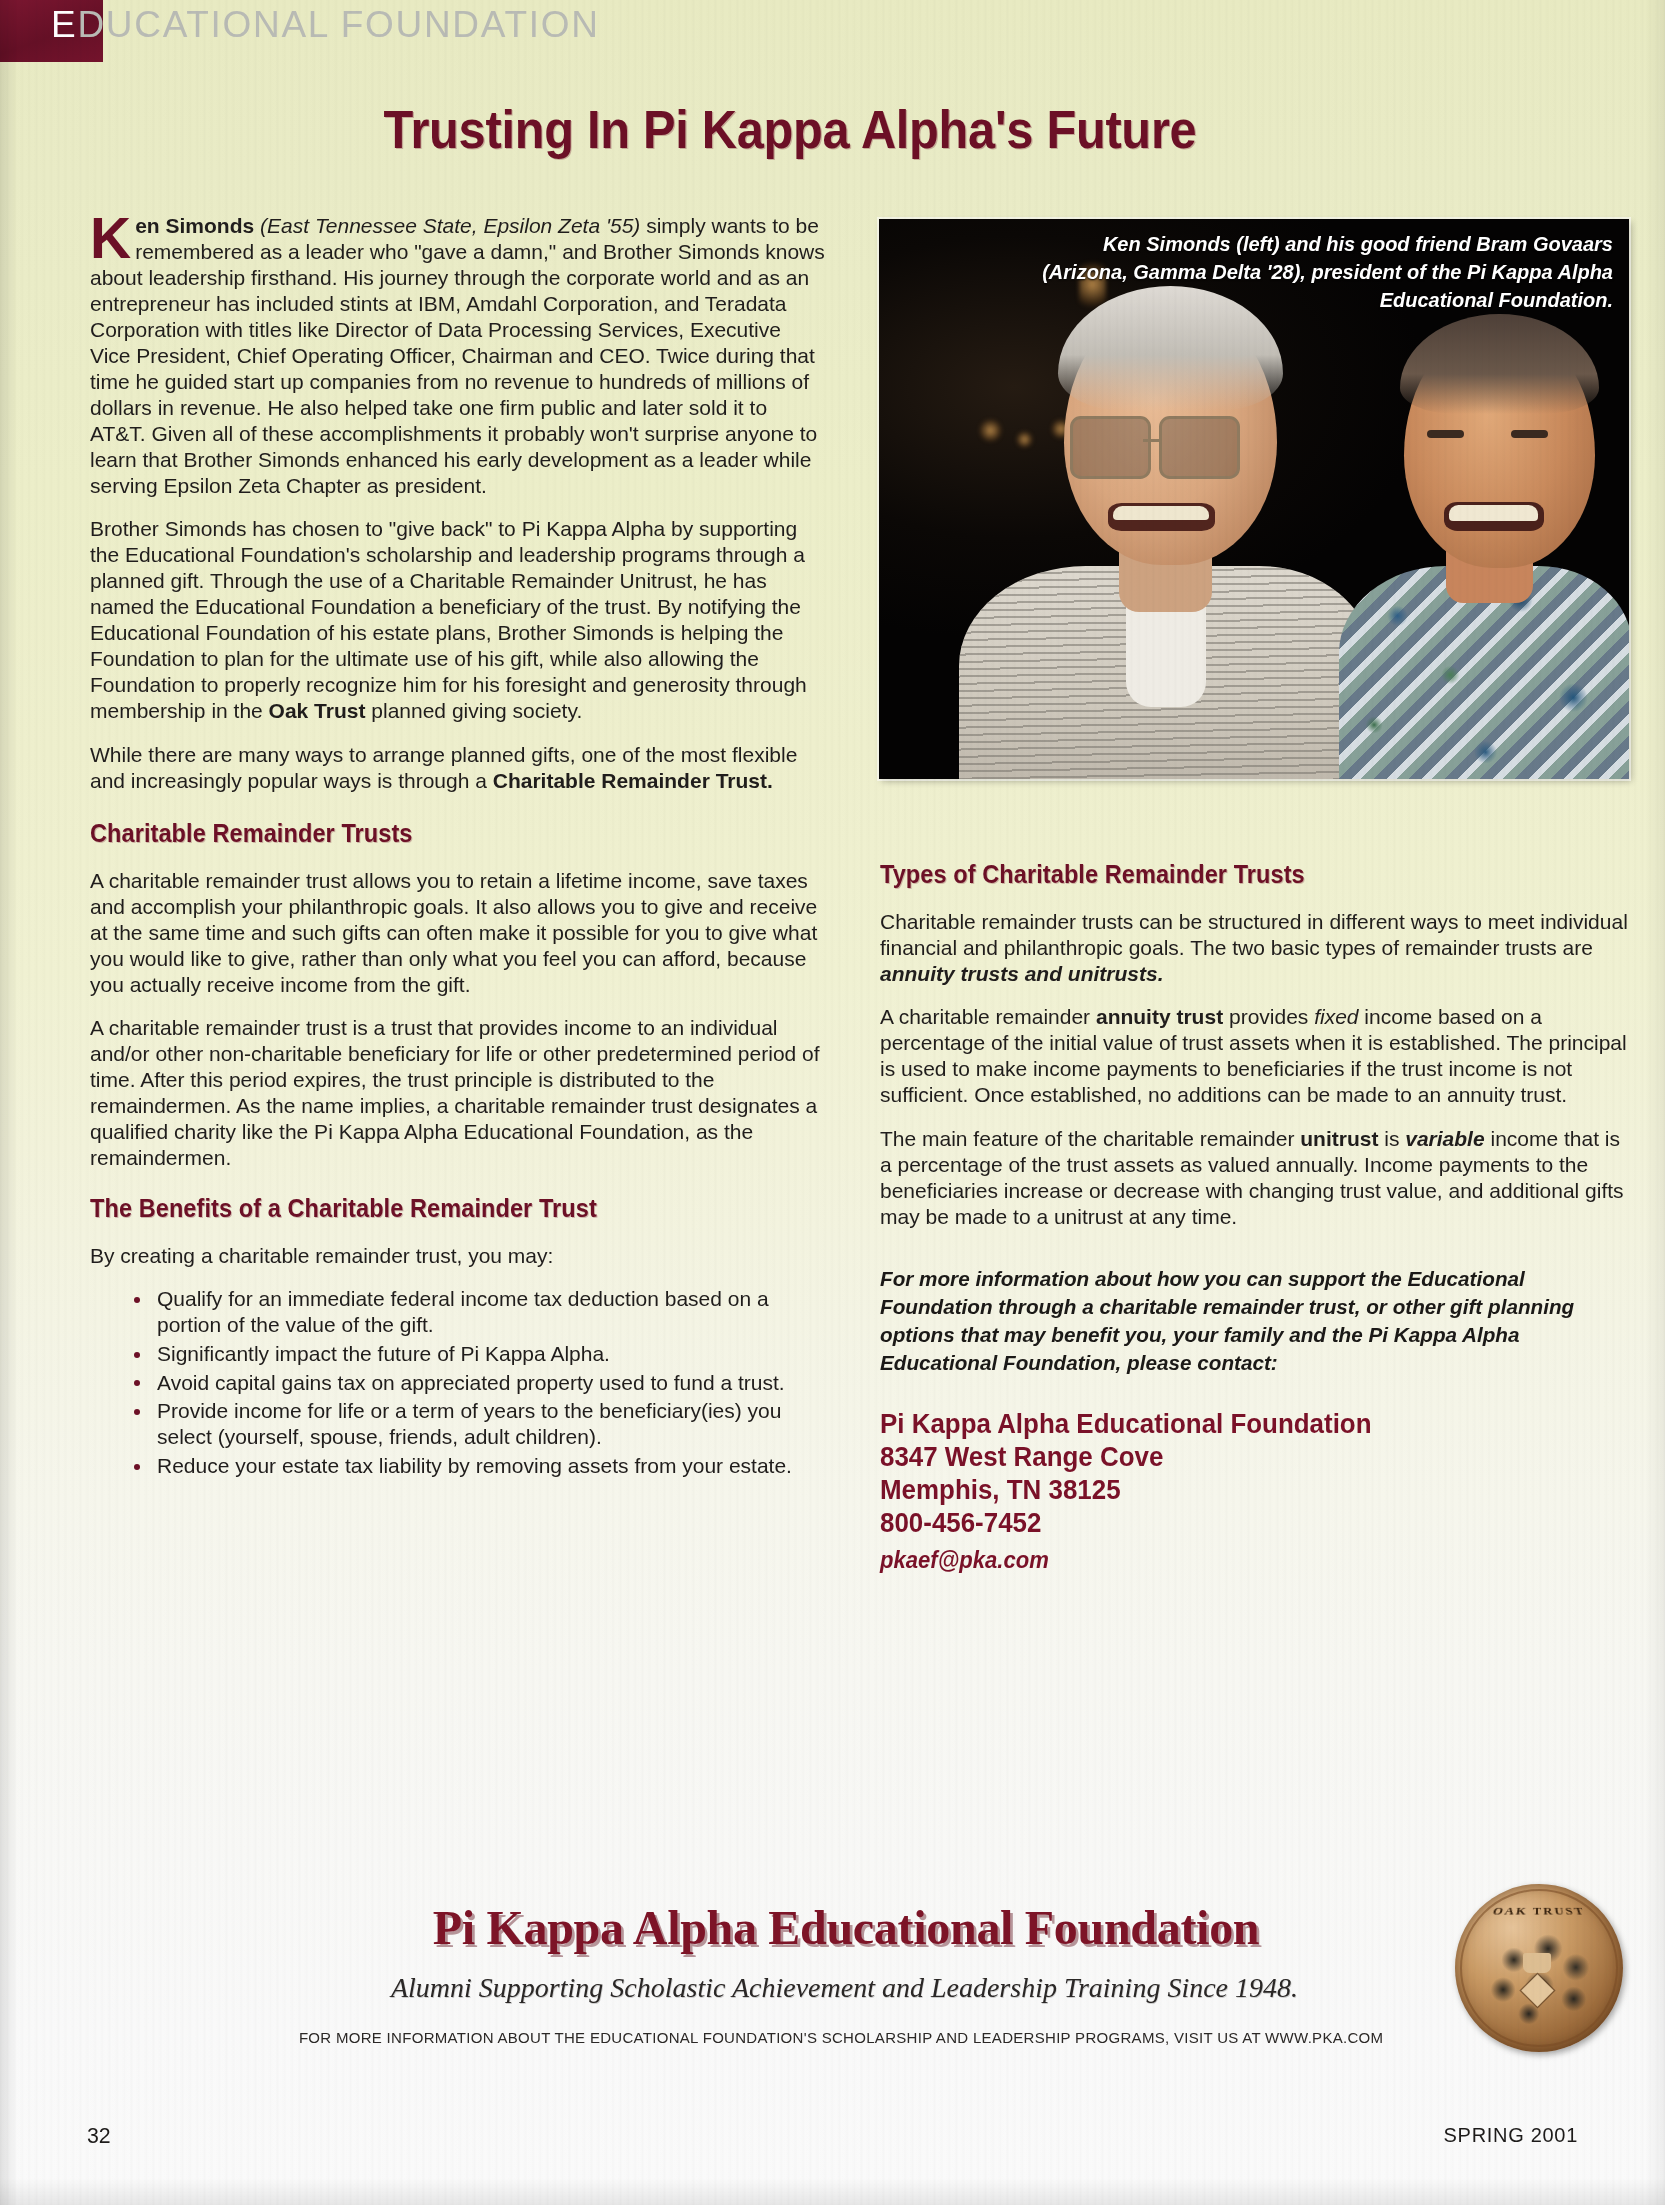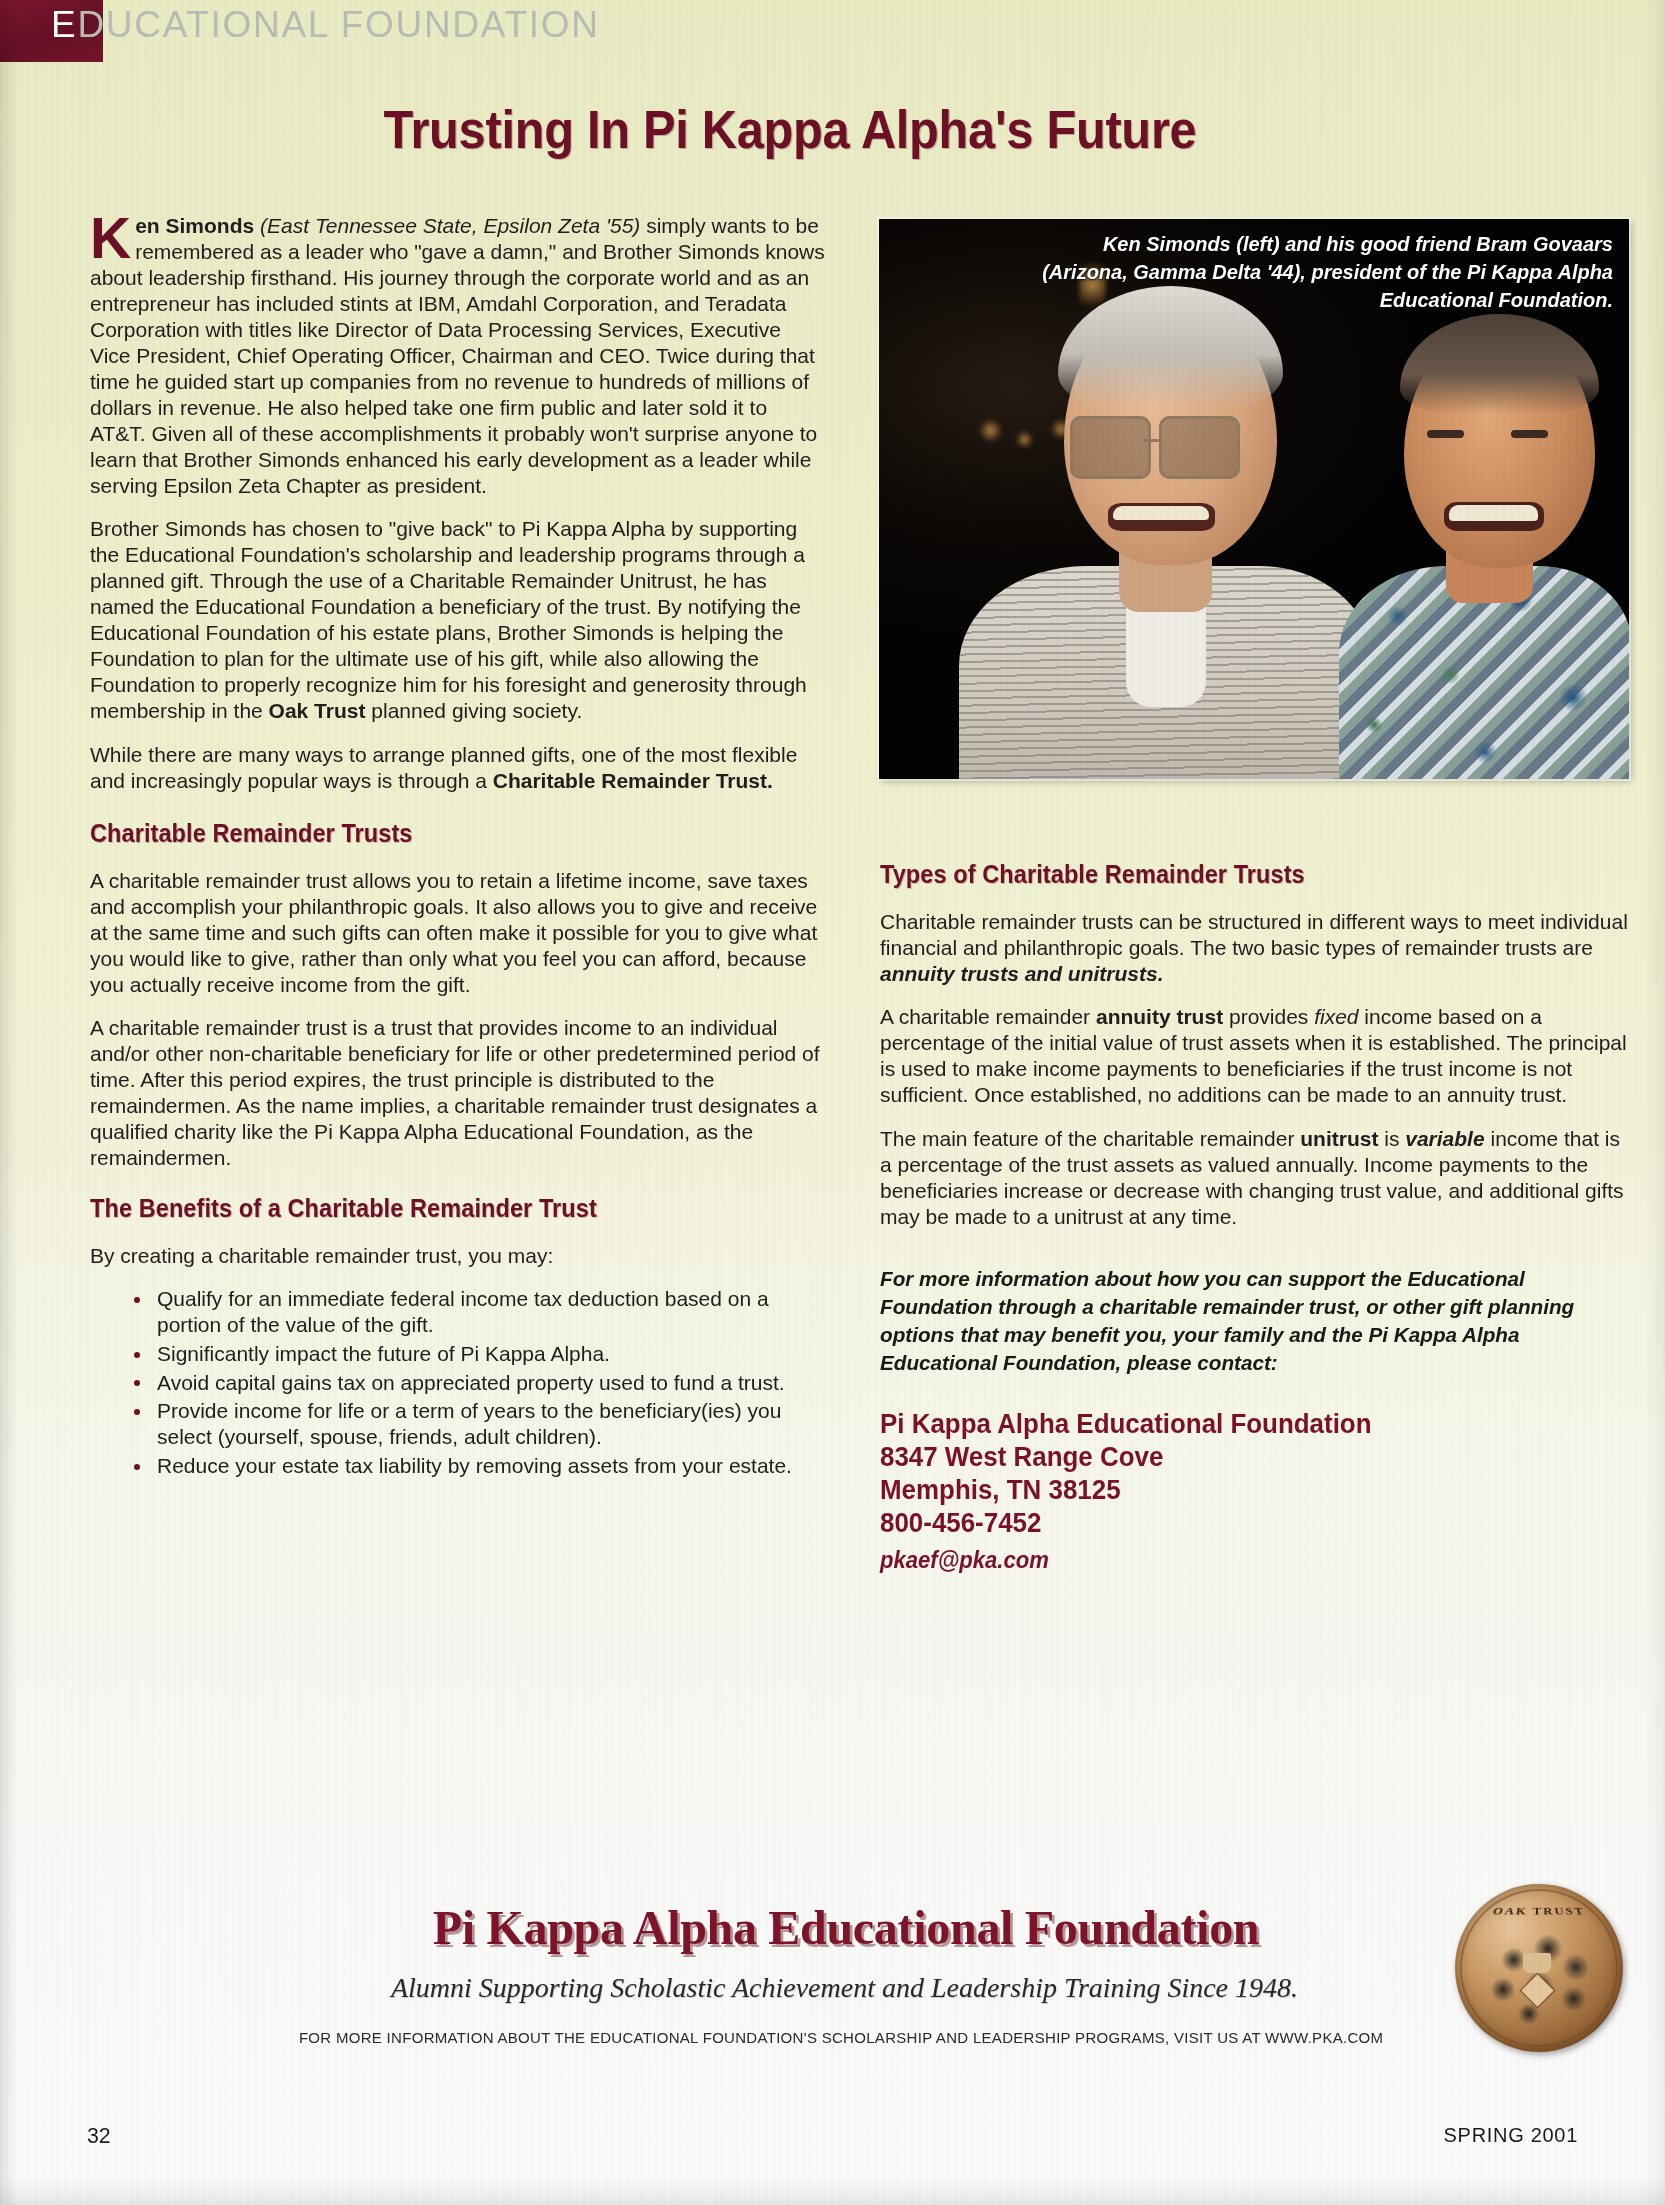--- a/index.html
+++ b/index.html
@@ -503,21 +503,21 @@
       <div class="m2-body"></div>
       <div class="m2-neck"></div>
       <div class="m2-head"></div>
       <div class="m2-hair"></div>
       <div class="m2-eye l"></div>
       <div class="m2-eye r"></div>
       <div class="m2-mouth">
           <div class="m2-teeth"></div>
         </div>
     </div>
-    <div class="photo-caption">Ken Simonds (left) and his good friend Bram Govaars (Arizona, Gamma Delta '44), president of the Pi Kappa Alpha Educational Foundation.</div>
+    <div class="photo-caption">Ken Simonds (left) and his good friend Bram Govaars (Arizona, Gamma Delta '28), president of the Pi Kappa Alpha Educational Foundation.</div>
   </div>
 
   <div class="col-left">
     <p class="body"><span class="dropcap">K</span><b>en Simonds</b> <i>(East Tennessee State, Epsilon Zeta '55)</i><span> simply wants to be remembered as a leader who "gave a damn," and Brother Simonds knows about leadership firsthand.  His journey through the corporate world and as an entrepreneur has included stints at IBM, Amdahl Corporation, and Teradata Corporation with titles like Director of Data Processing Services, Executive Vice President, Chief Operating Officer, Chairman and CEO.  Twice during that time he guided start up companies from no revenue to hundreds of millions of dollars in revenue.  He also helped take one firm public and later sold it to AT&amp;T.  Given all of these accomplishments it probably won't surprise anyone to learn that Brother Simonds enhanced his early development as a leader while serving Epsilon Zeta Chapter as president.</span></p>
 
     <p class="body"><span>Brother Simonds has chosen to "give back" to Pi Kappa Alpha by supporting the Educational Foundation's scholarship and leadership programs through a planned gift.  Through the use of a Charitable Remainder Unitrust, he has named the Educational Foundation a beneficiary of the trust.  By notifying the Educational Foundation of his estate plans, Brother Simonds is helping the Foundation to plan for the ultimate use of his gift, while also allowing the Foundation to properly recognize him for his foresight and generosity through membership in the </span><b>Oak Trust</b><span> planned giving society.</span></p>
 
     <p class="body"><span>While there are many ways to arrange planned gifts, one of the most flexible and increasingly popular ways is through a </span><b>Charitable Remainder Trust.</b></p>
 
     <h2 class="section">Charitable Remainder Trusts</h2>

